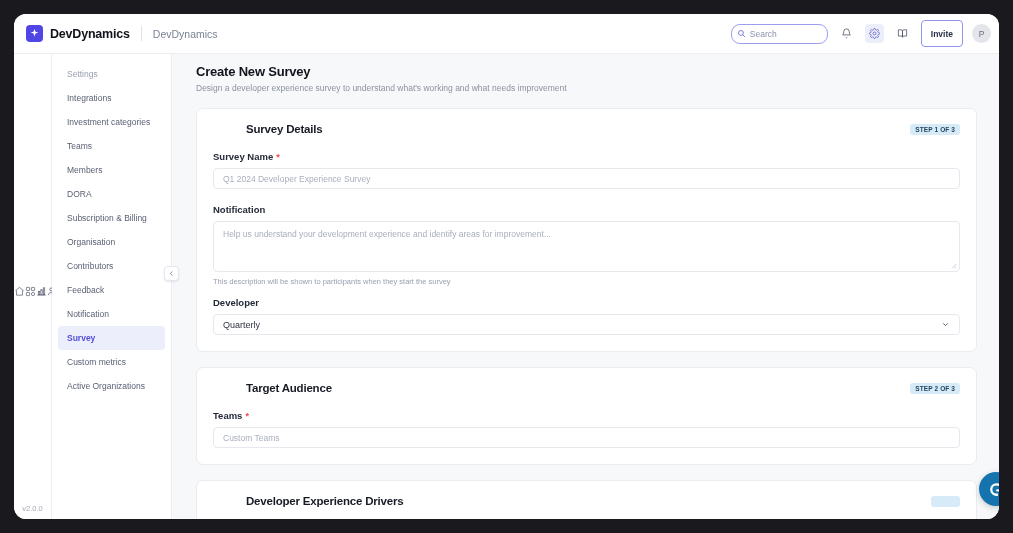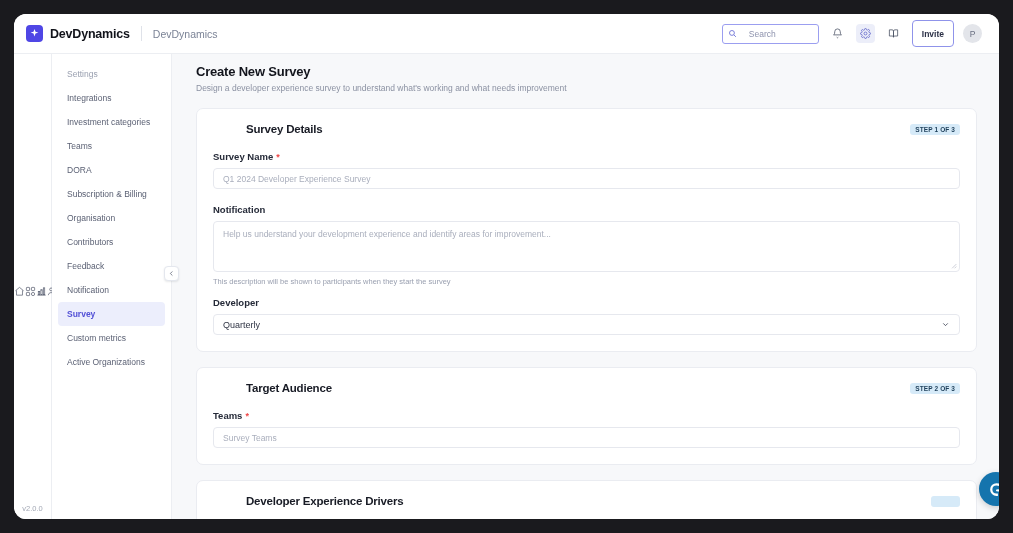--- a/index.html
+++ b/index.html
@@ -21,21 +21,21 @@
   }
 
   
   .topbar {
     height: 40px;
     flex: 0 0 40px;
     background: #ffffff;
     border-bottom: 1px solid #eceef2;
     display: flex;
     align-items: center;
-    padding: 0 17px 0 12px;
+    padding: 0 8px 0 12px;
   }
   .brand { display: flex; align-items: center; gap: 7px; }
   .logo-mark {
     width: 17px; height: 17px;
     background: #4f46e5;
     border-radius: 4px;
     display: flex; align-items: center; justify-content: center;
   }
   .brand-name {
     font-size: 12.5px; font-weight: bold; color: #11131a;
@@ -43,23 +43,23 @@
   }
   .brand-divider {
     width: 1px; height: 15px; background: #dfe2e9; margin: 0 11px;
   }
   .brand-org { font-size: 10.5px; color: #7b8396; }
   .topbar-spacer { flex: 1; }
   .topbar-right { display: flex; align-items: center; gap: 9px; }
   .search-box {
     width: 97px; height: 20px;
     border: 1px solid #9b9ef0;
-    border-radius: 3px;
+    border-radius: 9px;
     display: flex; align-items: center;
-    padding: 0 5px; gap: 12px;
+    padding: 0 5px; gap: 4px;
     background: #fff;
   }
   .search-ph { font-size: 8.5px; color: #8e93ad; }
   .icon-btn {
     width: 19px; height: 19px;
     border-radius: 4px;
     display: flex; align-items: center; justify-content: center;
     color: #4a5163;
   }
   .icon-btn.active { background: #eceef9; color: #5b61c7; }
@@ -417,20 +417,21 @@
           </svg>
       </div>
       <div class="rail-ver">v2.0.0</div>
     </div>
 
     <div class="subnav">
       <div class="subnav-item muted">Settings</div>
       <div class="subnav-item">Integrations</div>
       <div class="subnav-item">Investment categories</div>
       <div class="subnav-item">Teams</div>
+      <div class="subnav-item">Members</div>
       <div class="subnav-item">DORA</div>
       <div class="subnav-item">Subscription &amp; Billing</div>
       <div class="subnav-item">Organisation</div>
       <div class="subnav-item">Contributors</div>
       <div class="subnav-item">Feedback</div>
       <div class="subnav-item">Notification</div>
       <div class="subnav-item active">Survey</div>
       <div class="subnav-item">Custom metrics</div>
       <div class="subnav-item">Active Organizations</div>
 
@@ -497,21 +498,21 @@
           <div class="card-head">
             <span class="card-title">Target Audience</span>
             <span class="step-badge">STEP 2 OF 3</span>
           </div>
 
           <div class="field-label">
             <span>Teams</span>
             <span class="req">*</span>
           </div>
           <div class="input">
-            <span>Survey Teams</span>
+            <span>Custom Teams</span>
           </div>
         </div>
 
         <div class="card">
           <div class="card-head">
             <span class="card-title">Developer Experience Drivers</span>
             <span class="step-badge">&nbsp;&nbsp;&nbsp;&nbsp;&nbsp;&nbsp;&nbsp;&nbsp;&nbsp;&nbsp;</span>
           </div>
         </div>
 

